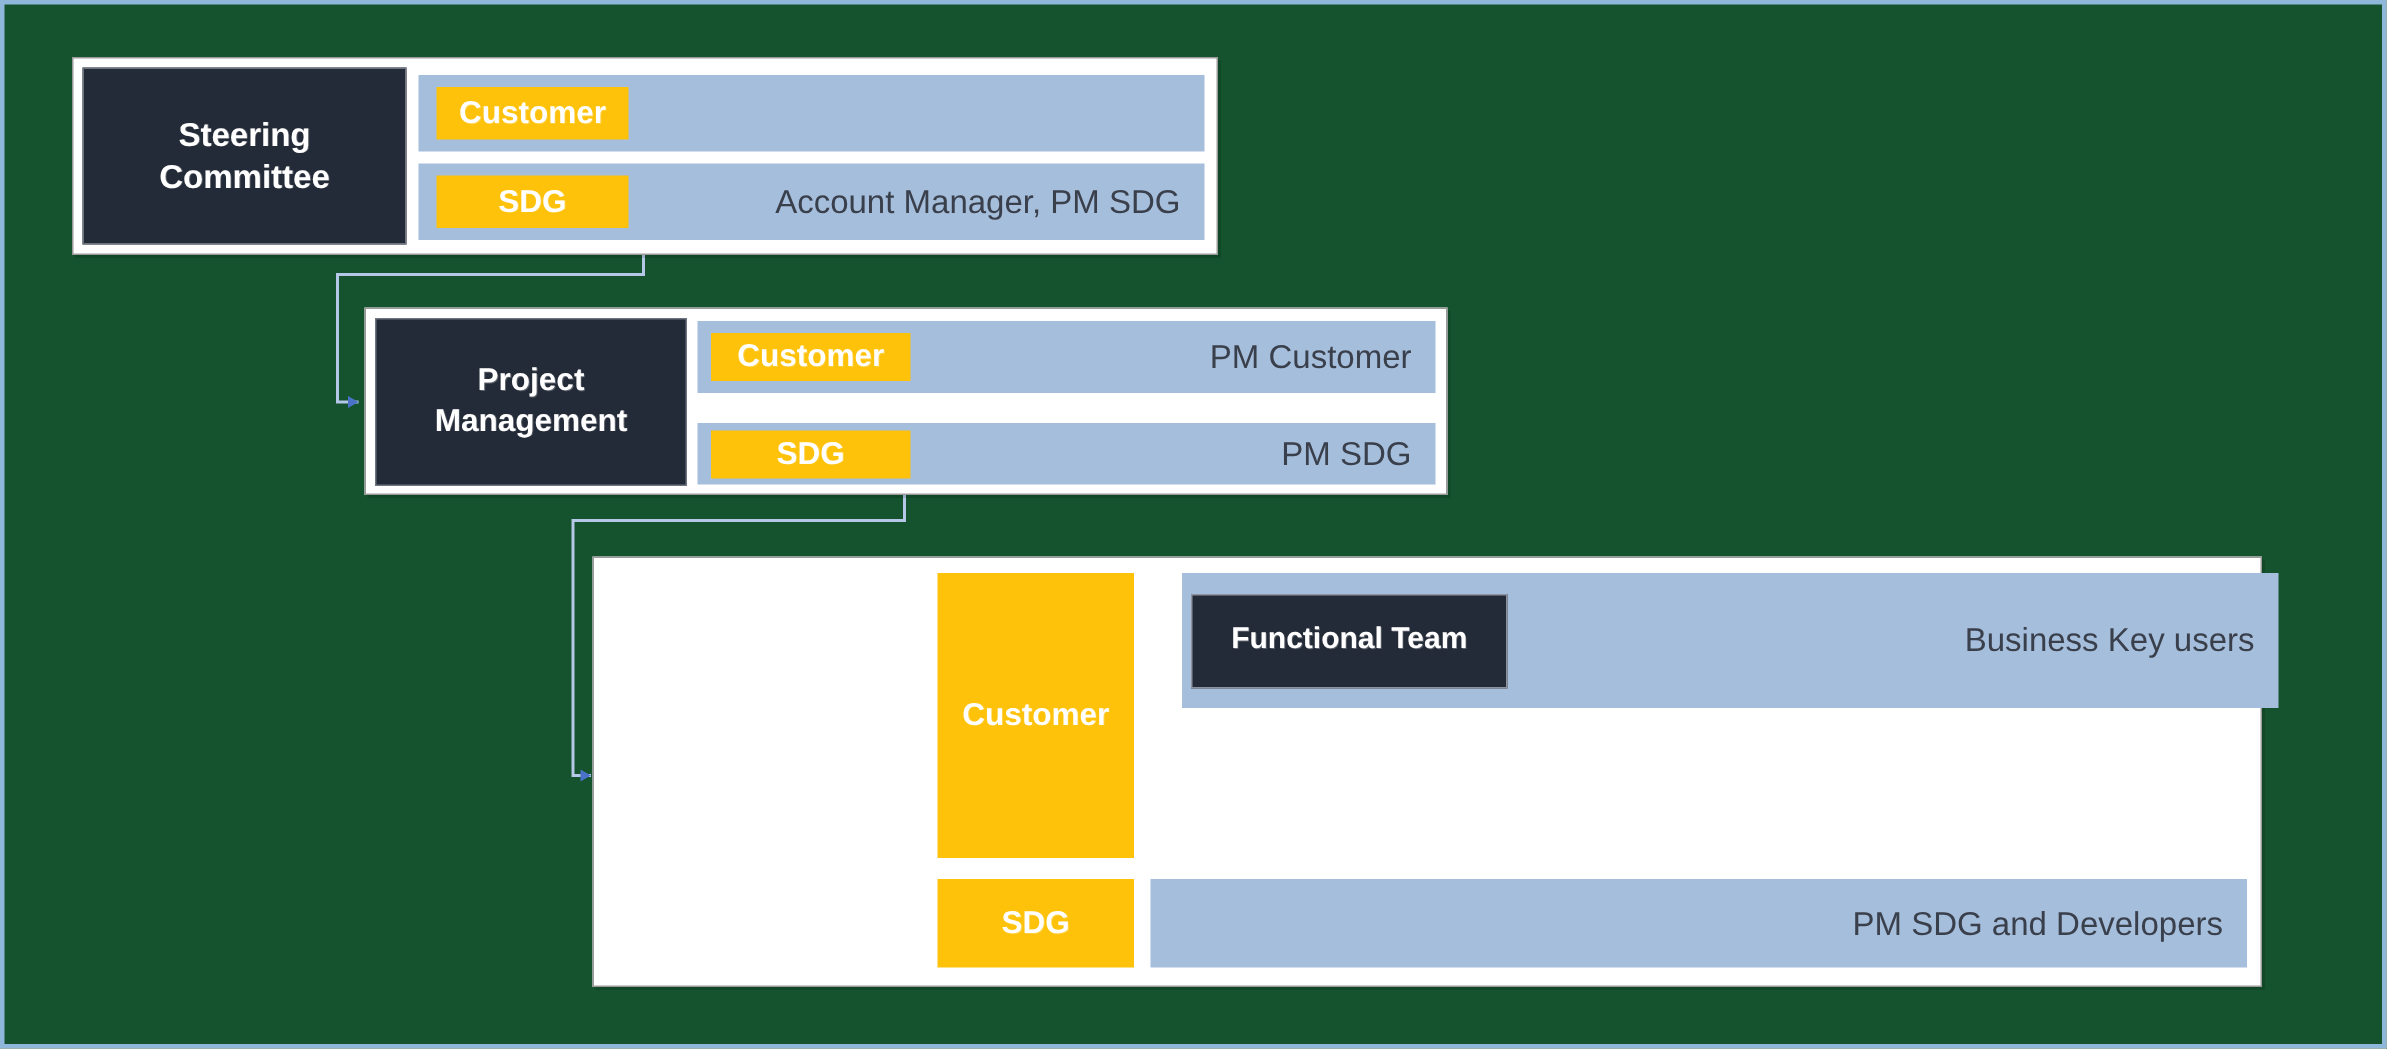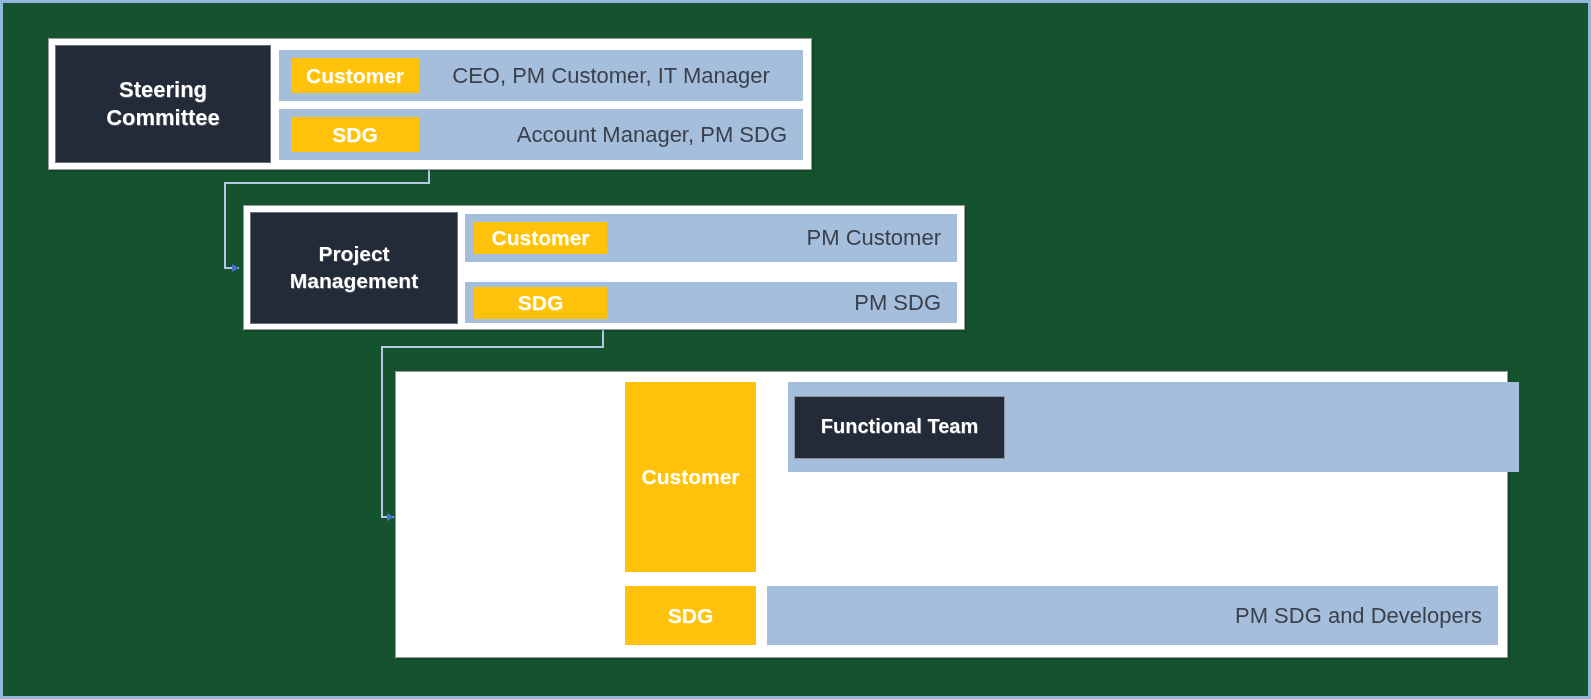--- a/index.html
+++ b/index.html
@@ -117,21 +117,20 @@
 
     <div class="abs dark-box" style="left:6px; top:6px; width:216px; height:118px; font-size:22px;">
       <span>
         <span>Steering</span><br>
         <span>Committee</span>
       </span>
     </div>
 
     <div class="abs blue-bar" style="left:230px; top:11px; width:524px; height:51px;">
       <div class="yellow-chip" style="margin-left:12px; width:128px; height:35px; font-size:21px;">Customer</div>
-      <div class="bar-text center">CEO, PM Customer, IT Manager</div>
     </div>
 
     <div class="abs blue-bar" style="left:230px; top:70px; width:524px; height:51px;">
       <div class="yellow-chip" style="margin-left:12px; width:128px; height:35px; font-size:21px;">SDG</div>
       <div class="bar-text right">Account Manager, PM SDG</div>
     </div>
   </div>
 
   <div class="abs group-frame" style="left:240px; top:202px; width:722px; height:125px;">
 
@@ -155,20 +154,21 @@
 
   <div class="abs group-frame" style="left:392px; top:368px; width:1113px; height:287px;">
 
 
     <div class="abs yellow-block" style="left:229px; top:10px; width:131px; height:190px;">Customer</div>
 
     <div class="abs yellow-block" style="left:229px; top:214px; width:131px; height:59px;">SDG</div>
 
     <div class="abs blue-bar" style="left:392px; top:10px; width:731px; height:90px;">
       <div class="dark-box" style="margin-left:6px; width:209px; height:61px; font-size:20px; border:1px solid #8e93a0;">Functional Team</div>
+      <div class="bar-text right">Business Key users</div>
     </div>
 
 
     <div class="abs blue-bar" style="left:371px; top:214px; width:731px; height:59px;">
       <div class="bar-text right">PM SDG and Developers</div>
     </div>
   </div>
 
 </div>
 

